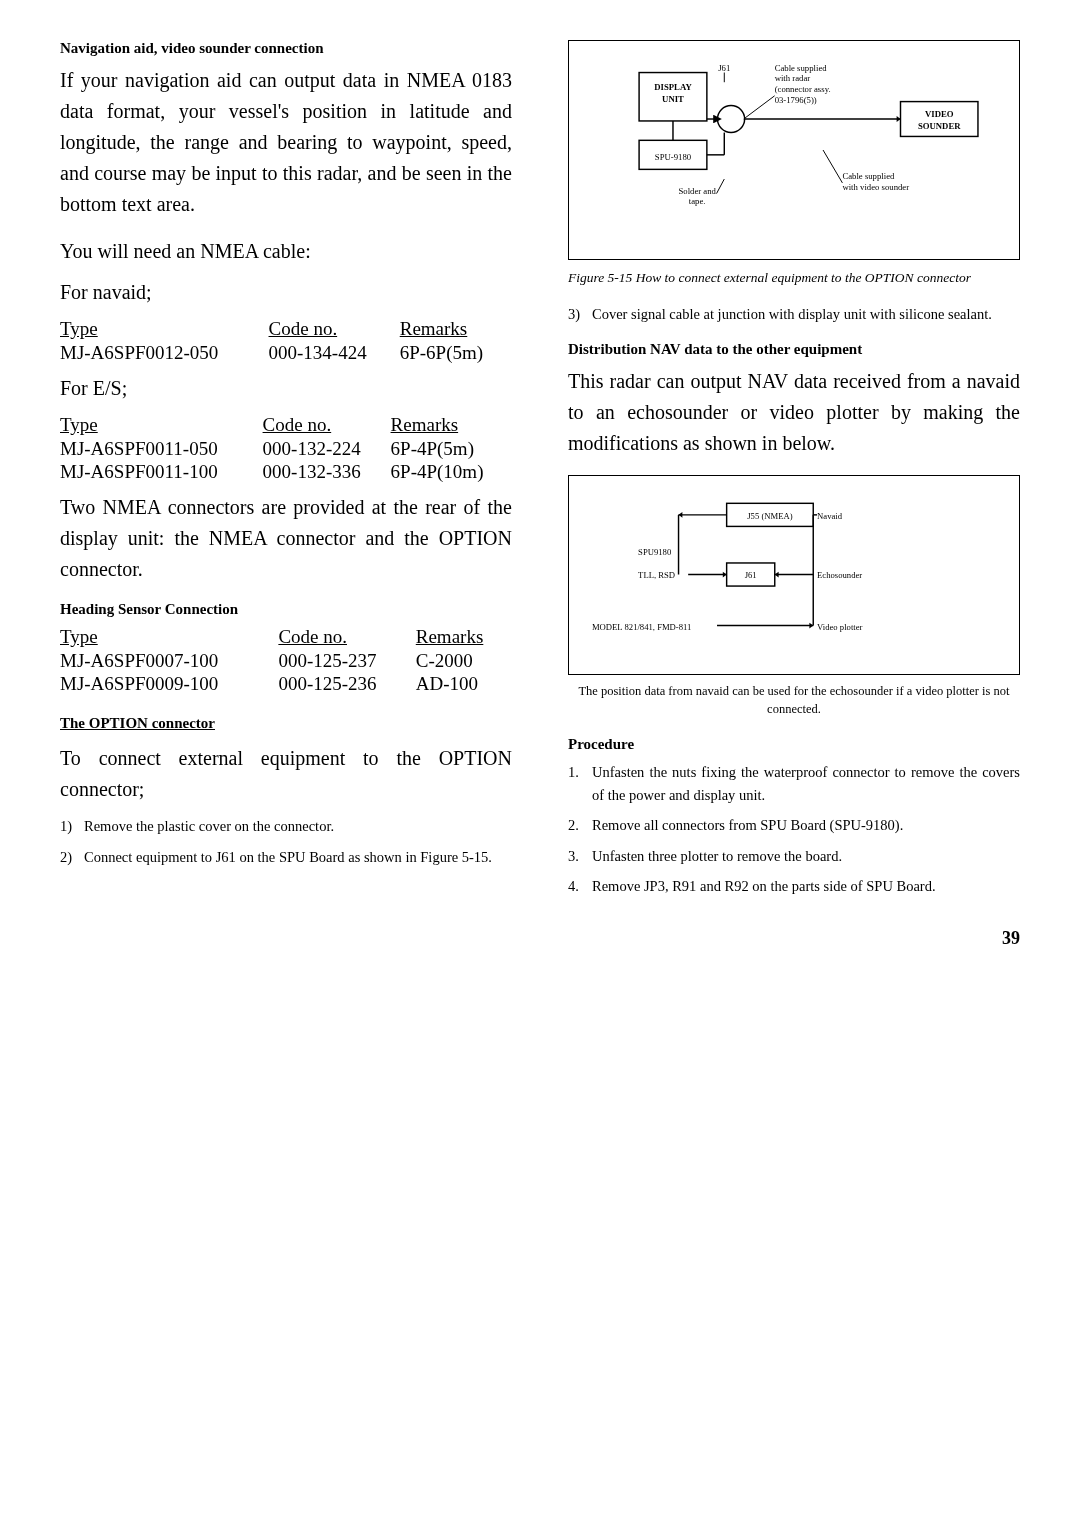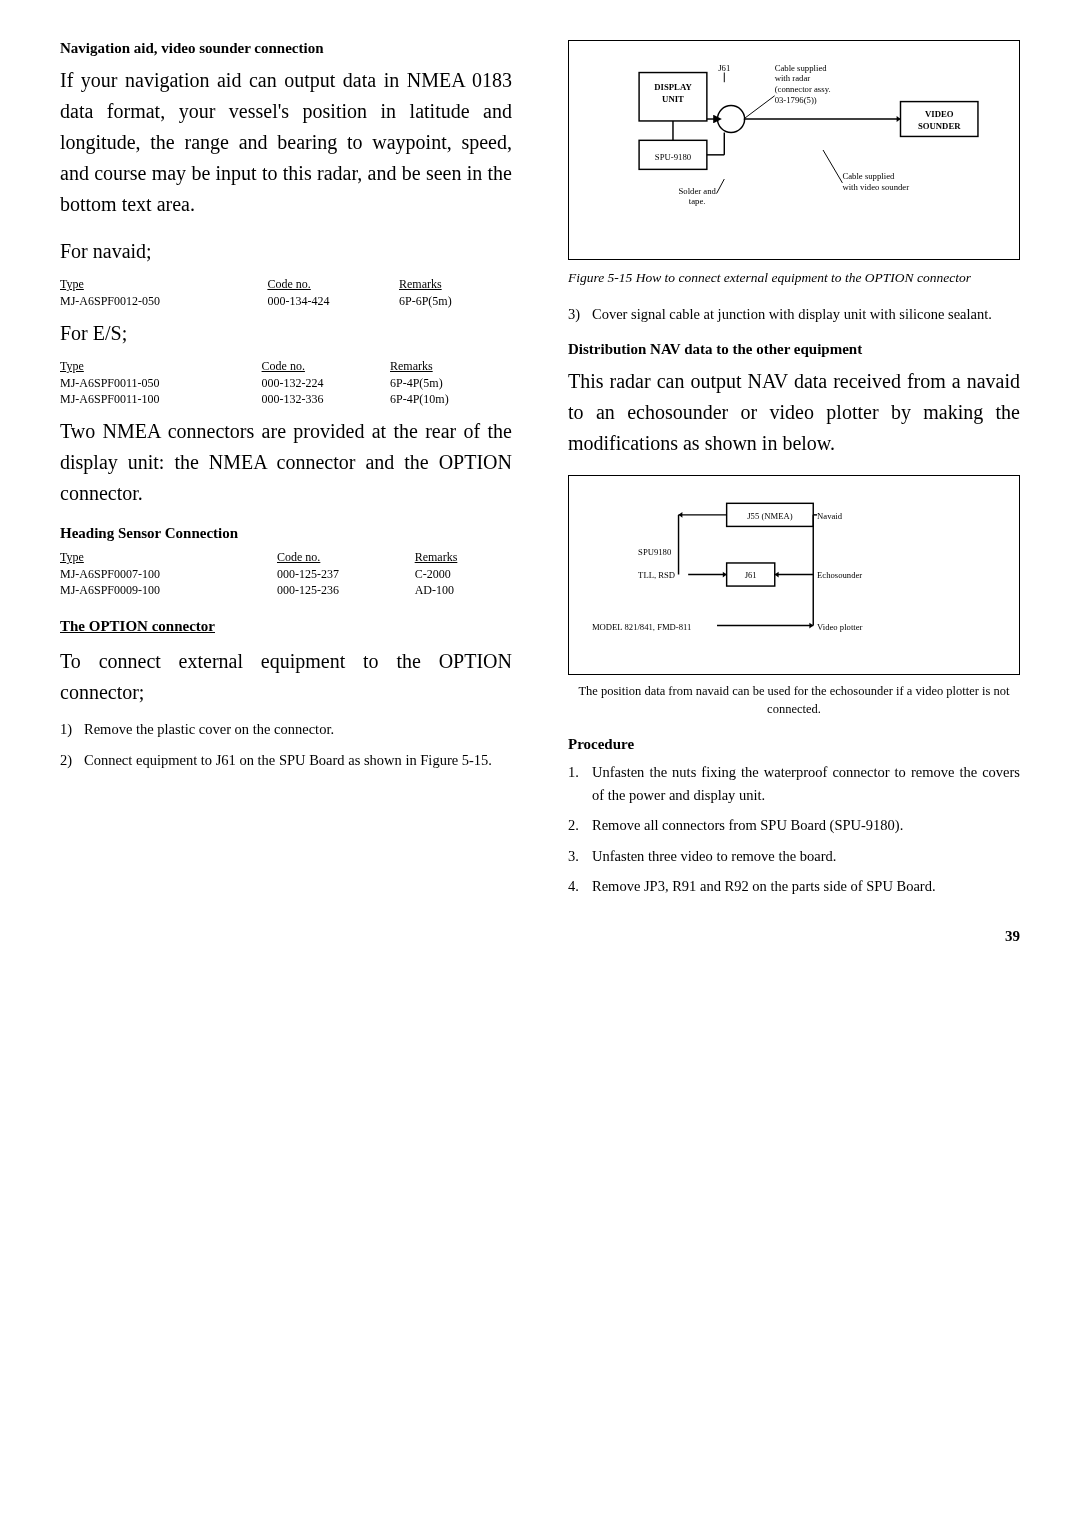--- a/index.html
+++ b/index.html
@@ -38,21 +38,21 @@
     }
     .section {
       margin-bottom: 16px;
     }
     .table-section {
       margin-bottom: 8px;
     }
     .data-table {
       width: 100%;
       border-collapse: collapse;
-      font-size: 12px;
+      font-size: 19px;
       margin-bottom: 6px;
     }
     .data-table th {
       font-weight: normal;
       text-decoration: underline;
       text-align: left;
       padding: 0 4px 2px 0;
     }
     .data-table td {
       padding: 0 4px 1px 0;
@@ -101,41 +101,42 @@
       height: 200px;
     }
     .nav-caption {
       font-size: 12.5px;
       text-align: center;
       line-height: 1.4;
       margin-top: 4px;
     }
     .page-number {
       text-align: right;
-      font-size: 15px;
+      font-size: 18px;
       font-weight: bold;
       margin-top: 30px;
     }
     
     svg text {
       font-family: "Times New Roman", Times, serif;
     }
   </style>
 </head>
 <body>
 
 <div class="page-container">
 
   <div class="left-col">
     <div class="section">
       <h3>Navigation aid, video sounder connection</h3>
       <p>If your navigation aid can output data in NMEA 0183 data format, your vessel's position in latitude and longitude, the range and bearing to waypoint, speed, and course may be input to this radar, and be seen in the bottom text area.</p>
     </div>
 
     <div class="section">
+      <p>You will need an NMEA cable:</p>
       <p>For navaid;</p>
       <div class="table-section">
         <table class="data-table">
           <thead>
             <tr>
               <th>Type</th>
               <th>Code no.</th>
               <th>Remarks</th>
             </tr>
           </thead>
@@ -329,21 +330,21 @@
       <div class="list-item">
         <span class="list-num">1.</span>
         <span>Unfasten the nuts fixing the waterproof connector to remove the covers of the power and display unit.</span>
       </div>
       <div class="list-item">
         <span class="list-num">2.</span>
         <span>Remove all connectors from SPU Board (SPU-9180).</span>
       </div>
       <div class="list-item">
         <span class="list-num">3.</span>
-        <span>Unfasten three video to remove the board.</span>
+        <span>Unfasten three plotter to remove the board.</span>
       </div>
       <div class="list-item">
         <span class="list-num">4.</span>
         <span>Remove JP3, R91 and R92 on the parts side of SPU Board.</span>
       </div>
     </div>
 
     <div class="page-number">39</div>
   </div>
 </div>

